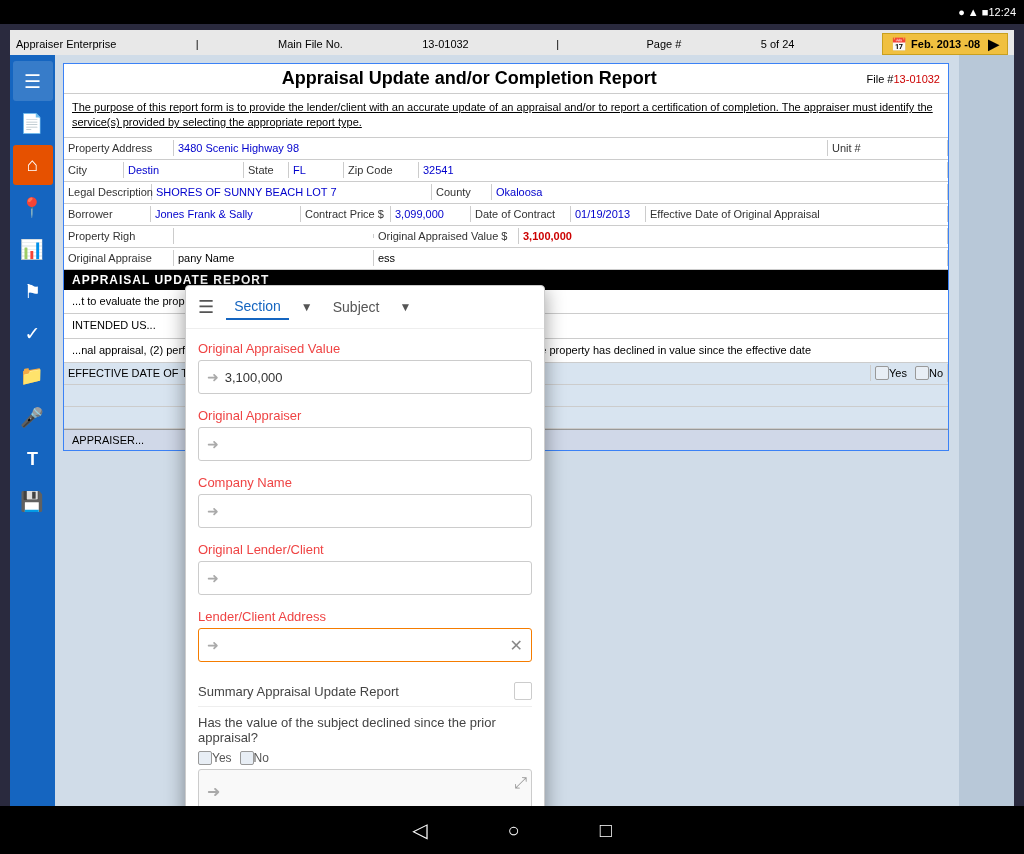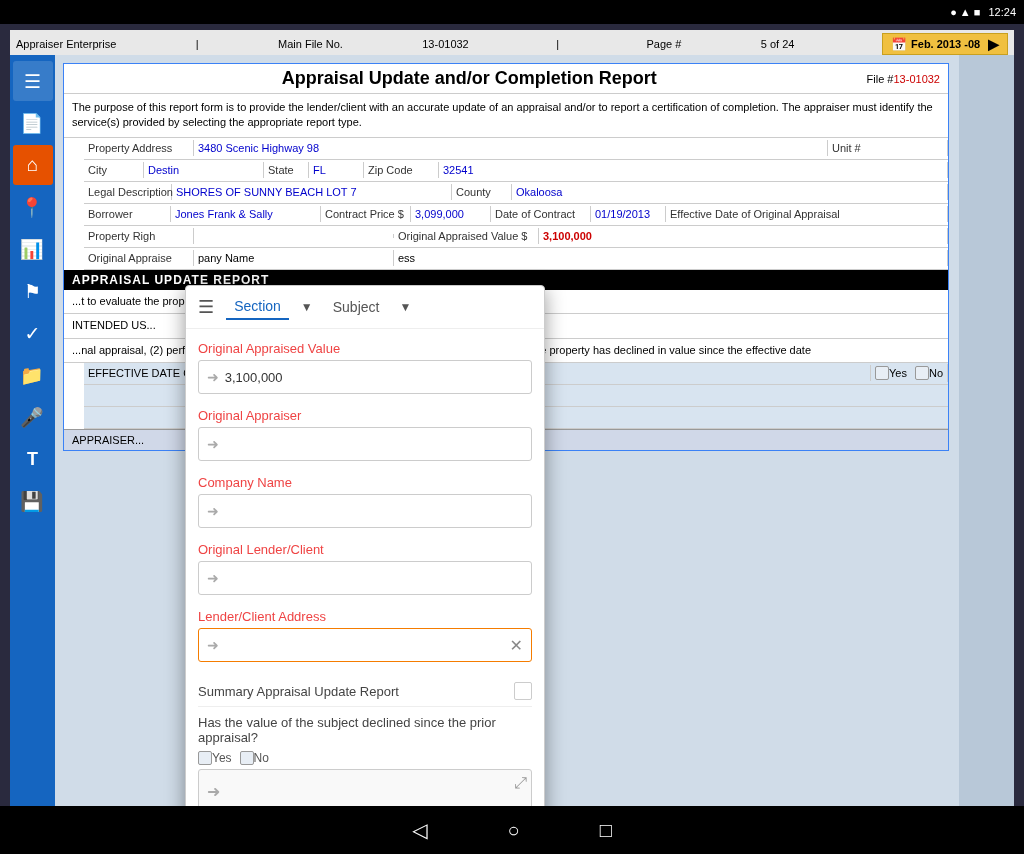--- a/index.html
+++ b/index.html
@@ -52,28 +52,28 @@
       flex-direction: column;
       align-items: flex-end;
       font-size: 11px;
     }
 
     .description-box {
       padding: 6px 8px;
       font-size: 11px;
       line-height: 1.4;
       border-bottom: 1px solid #ccc;
+      text-decoration: underline;
     }
 
     .form-row {
       display: flex;
       border-bottom: 1px solid #ccc;
       min-height: 22px;
       align-items: center;
-      margin-left: 20px;
     }
 
     .form-cell {
       padding: 2px 4px;
       font-size: 11px;
       border-right: 1px solid #ccc;
       display: flex;
       align-items: center;
       gap: 4px;
       flex-shrink: 0;
@@ -395,21 +395,21 @@
       background: #e65100;
     }
   </style>
 </head>
 <body>
 
 <div class="full-wrap">
 
   <div class="status-bar">
     <span>● ▲ ■</span>
-    <span style="margin-left:8px;">12:24</span>
+    <span style="">12:24</span>
   </div>
 
   <div class="doc-viewer">
 
     <div class="doc-toprow">
       <span>Appraiser Enterprise</span>
       <span>|</span>
       <span>Main File No.</span>
       <span>13-01032</span>
       <span style="margin:0 8px;">|</span>

